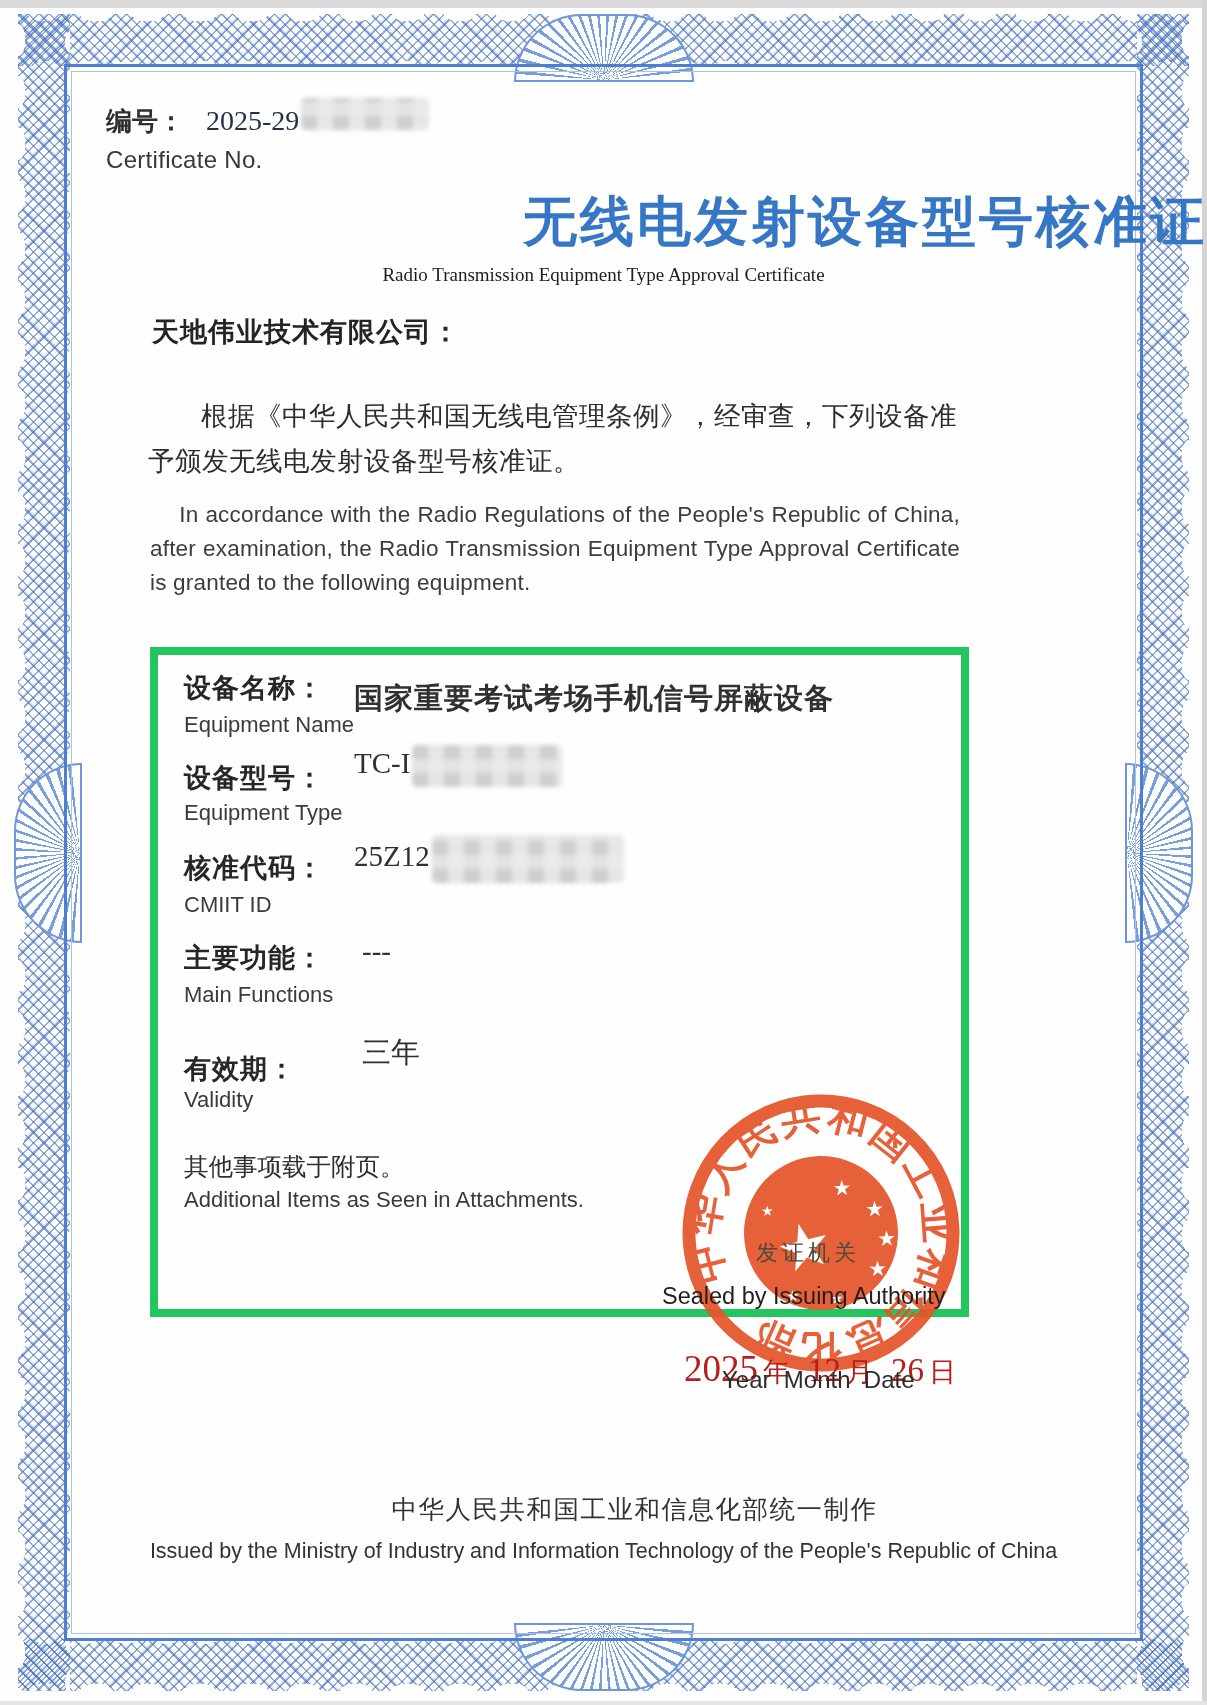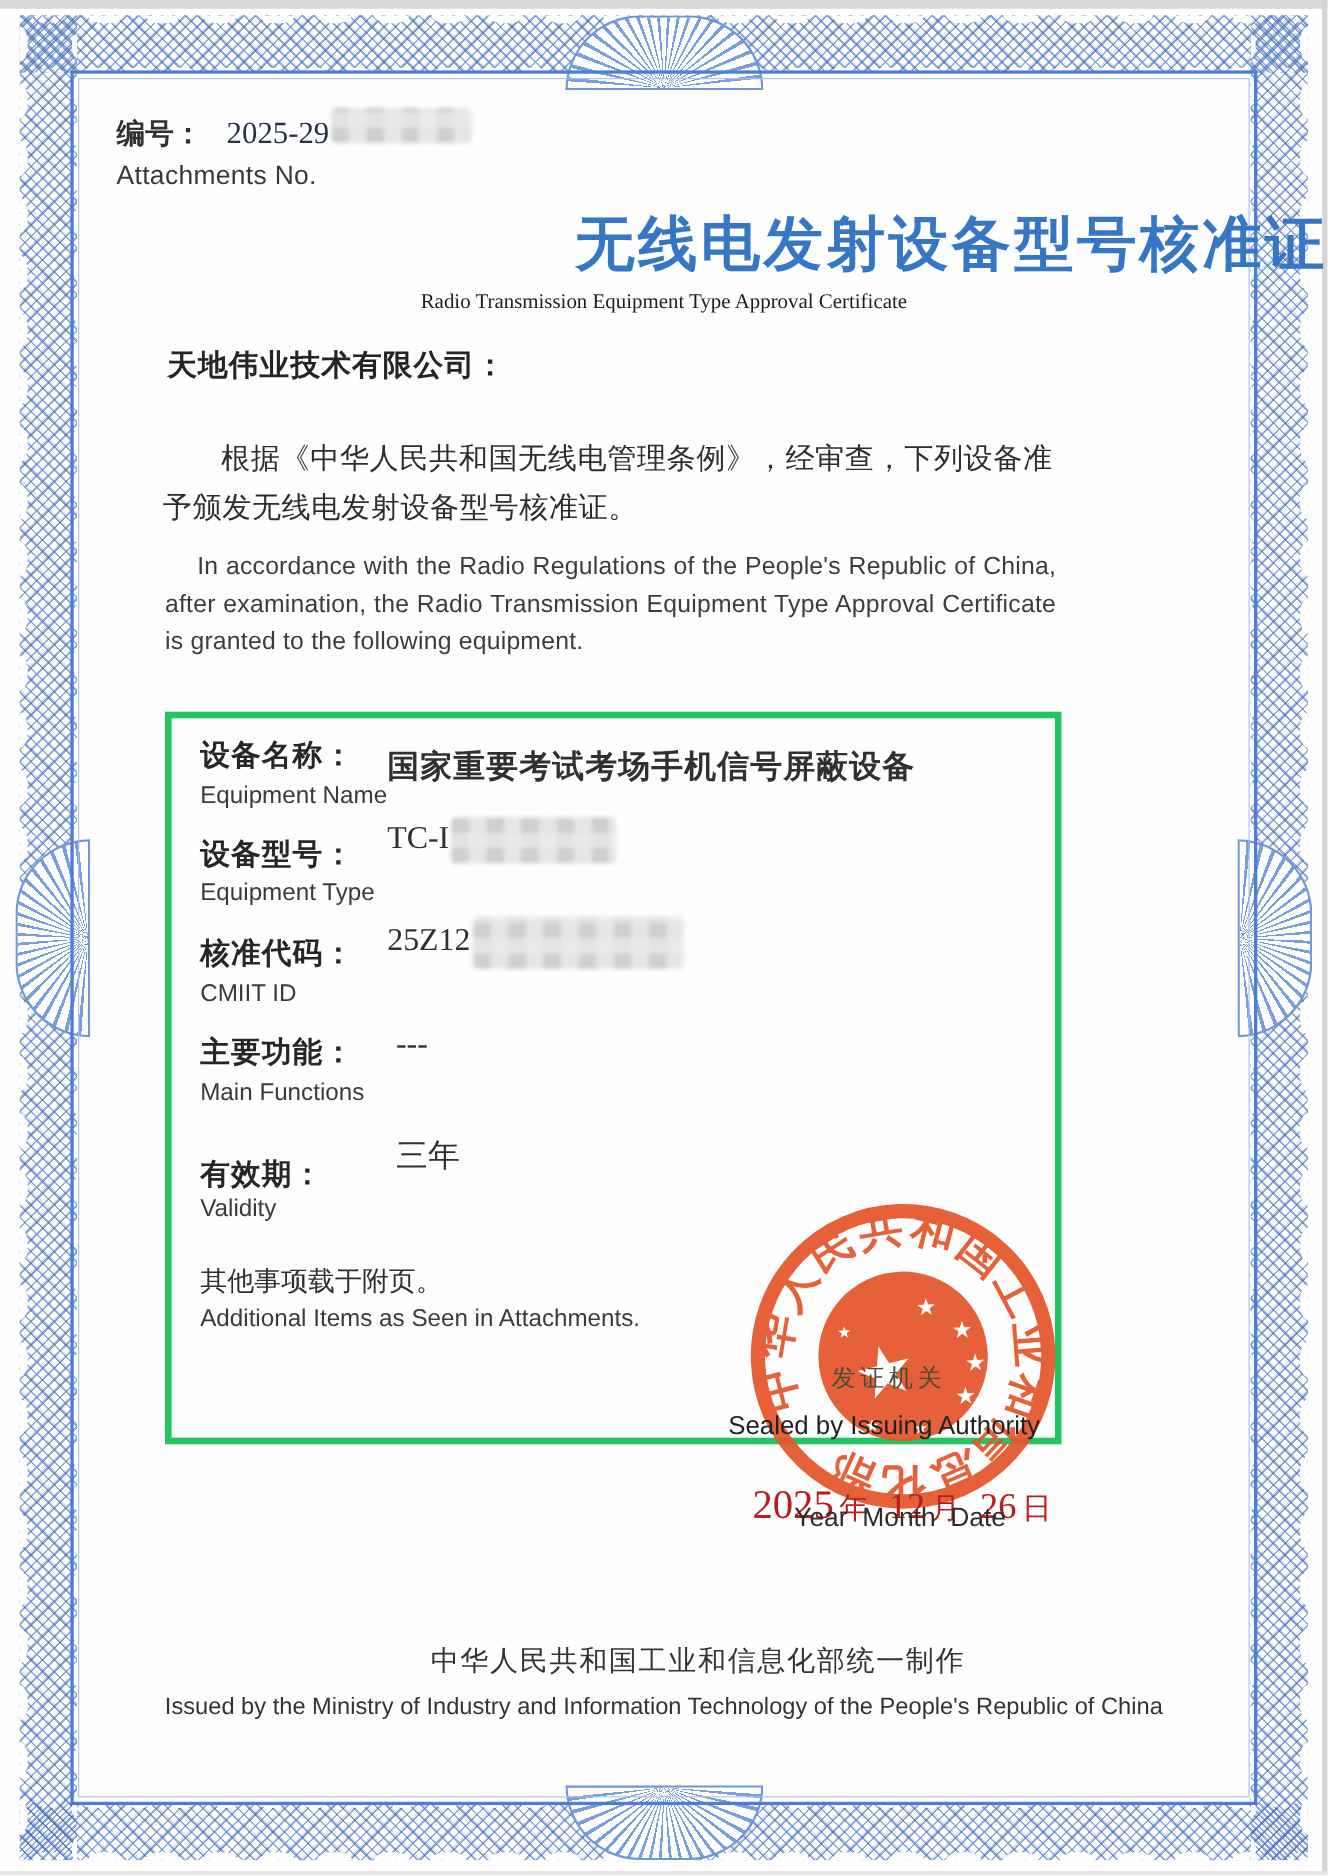--- a/index.html
+++ b/index.html
@@ -87,21 +87,21 @@
   .subtitle{position:absolute;left:0;top:264px;width:100%;text-align:center;
     font-family:"Liberation Serif","DejaVu Serif",serif;font-size:19px;color:#1d1d1d;}
 
   .addressee{position:absolute;left:152px;top:314px;font-size:27px;font-weight:700;color:#242424;letter-spacing:1px;}
 
   .body-cn{position:absolute;left:148px;top:394px;width:814px;font-size:26.5px;line-height:1.7;
     color:#2d2d2d;text-indent:2em;letter-spacing:.5px;}
   .body-en{position:absolute;left:150px;top:498px;width:810px;font-size:22.5px;line-height:1.5;
     color:#3c3c3c;text-align:justify;text-indent:1.3em;letter-spacing:.2px;}
 
-  .eq-box{position:absolute;left:150px;top:647px;width:803px;height:654px;border:6px solid #22c55e;}
+  .eq-box{position:absolute;left:150px;top:647px;width:803px;height:654px;border:8px solid #22c55e;}
   .f-label{position:absolute;left:26px;font-size:27px;font-weight:700;color:#262626;letter-spacing:1px;}
   .f-en{position:absolute;left:26px;font-size:22px;color:#3a3a3a;}
   .f-val{position:absolute;font-family:"Liberation Serif","DejaVu Serif",serif;font-size:29px;color:#303030;}
   .f-val-cn{font-weight:600;letter-spacing:1px;}
 
   .note-cn{position:absolute;left:26px;top:495px;font-size:24.5px;color:#2e2e2e;}
   .note-en{position:absolute;left:26px;top:532px;font-size:22px;color:#3a3a3a;}
 
   
   .seal{position:absolute;left:674px;top:1086px;width:294px;height:294px;opacity:.93;transform:rotate(-2deg);z-index:2;}
@@ -140,21 +140,21 @@
     <div class="frame-outer"></div>
     <div class="frame-inner"></div>
   </div>
 
   <div class="cert-no">
     <div class="l1">
       <span>编号：</span>
       <span class="num serif">2025-29</span>
       <span class="blur-patch" style="width:128px;height:32px;margin-left:2px;"></span>
     </div>
-    <div class="l2">Attachments No.</div>
+    <div class="l2">Certificate No.</div>
   </div>
 
   <div class="title">无线电发射设备型号核准证</div>
   <div class="subtitle">Radio Transmission Equipment Type Approval Certificate</div>
 
   <div class="addressee">天地伟业技术有限公司：</div>
 
   <div class="body-cn">根据《中华人民共和国无线电管理条例》，经审查，下列设备准予颁发无线电发射设备型号核准证。</div>
   <div class="body-en">In accordance with the Radio Regulations of the People's Republic of China, after examination, the Radio Transmission Equipment Type Approval Certificate is granted to the following equipment.</div>
 

